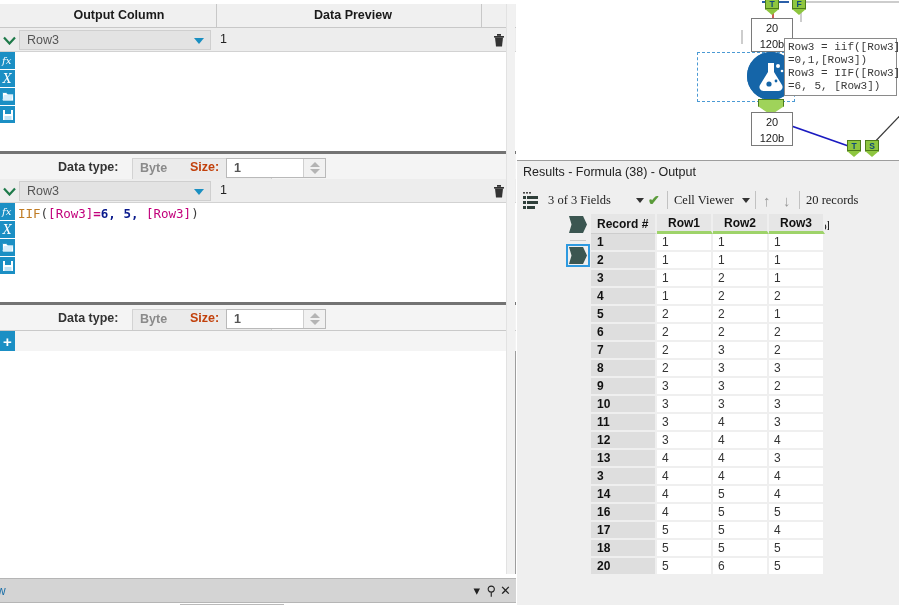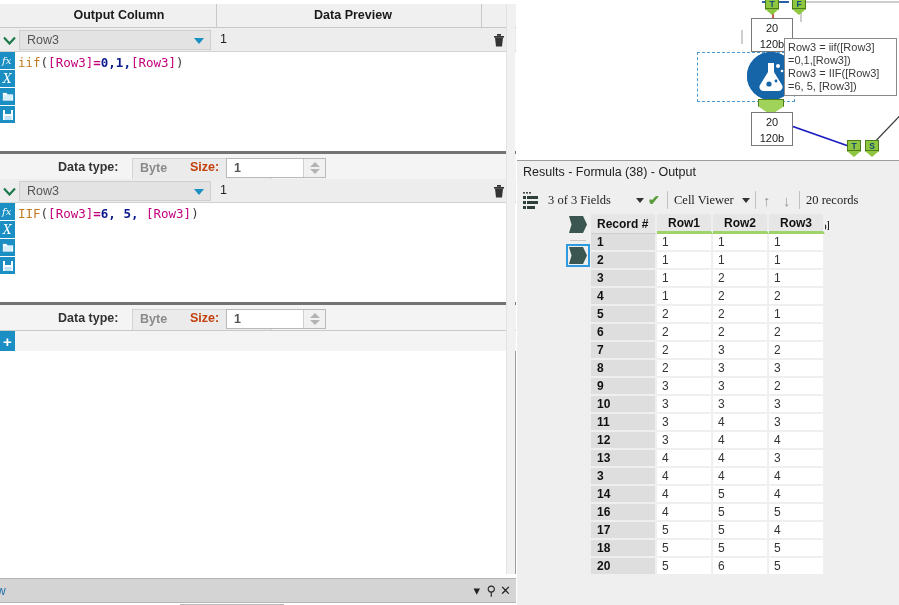--- a/index.html
+++ b/index.html
@@ -214,21 +214,21 @@
     background: #1565a8;
   }
   .down-arrow {
     position: absolute; width: 26px; height: 16px;
     background: #9fd35a; border: 1px solid #4d7c1a;
     clip-path: polygon(0 0, 100% 0, 100% 45%, 50% 100%, 0 45%);
   }
   .annot {
     position: absolute; background: #ffffff; border: 1px solid #8a8a8a;
     font-size: 11px; color: #3a3a3a; line-height: 13px; padding: 2px 3px;
-    font-family: Liberation Sans, sans-serif;
+    font-family: Liberation Mono, monospace;
   }
   .annot div { white-space: nowrap; }
 
   
   #results-pane {
     position: absolute; left: 517px; top: 160px;
     width: 382px; height: 445px;
     background: #efefef;
     border-top: 1px solid #9d9d9d;
   }
@@ -345,21 +345,20 @@
               </svg>
           </div>
           <div class="rail-btn">
             <svg width="12" height="12" viewBox="0 0 12 12">
                 <rect x="0.5" y="0.5" width="11" height="11" fill="#fff" stroke="#1b8fc4"></rect>
                 <rect x="3" y="1" width="6" height="4" fill="#1b8fc4"></rect>
                 <rect x="2.5" y="7" width="7" height="4" fill="#bfe3f6"></rect>
               </svg>
           </div>
         </div>
-        <div class="formula-text"><span class="tok-fn">iif</span><span class="tok-par">(</span><span class="tok-fld">[Row3]</span><span class="tok-op">=</span><span class="tok-num">0</span><span class="tok-com">,</span><span class="tok-num">1</span><span class="tok-com">,</span><span class="tok-fld">[Row3]</span><span class="tok-par">)</span></div>
       </div>
       <div class="dtrow" style="top:123px;">
         <div class="dt-label">Data type:</div>
         <div class="dt-select">
           <span class="txt">Byte</span>
           <span class="arrow"></span>
         </div>
         <div class="sz-label" style="left:190px;">Size:</div>
         <div class="sz-box" style="left:226px;">
           <span class="txt">1</span>

